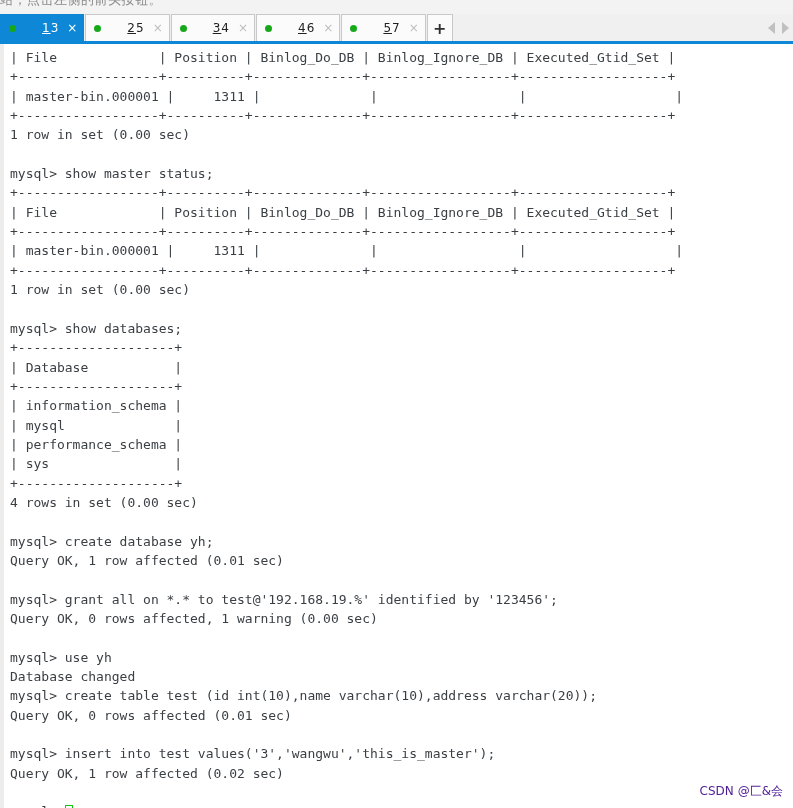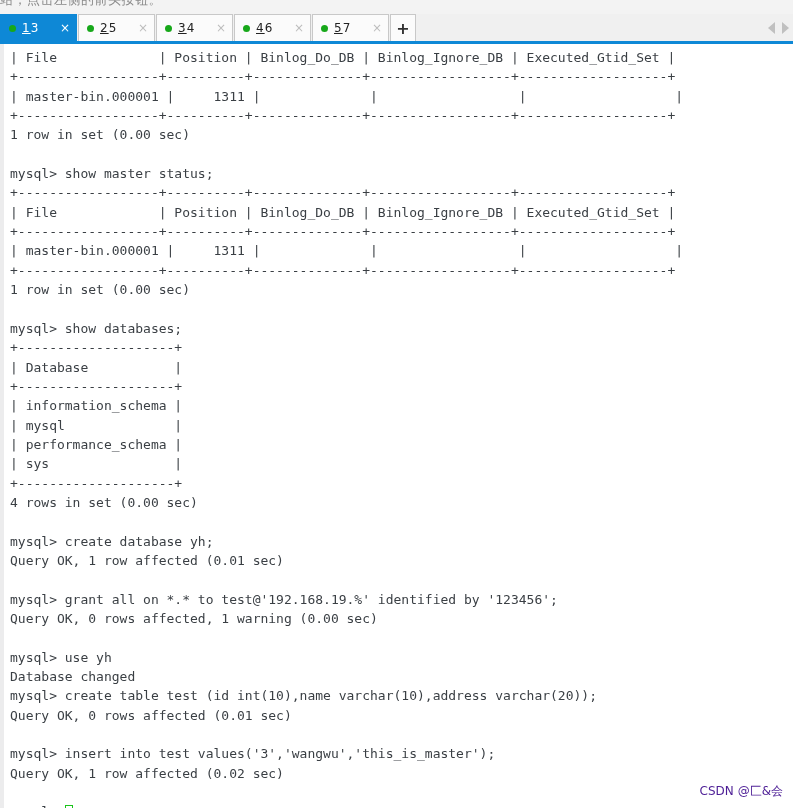--- a/index.html
+++ b/index.html
@@ -80,20 +80,21 @@
     background: #17a81a;
     margin-right: 6px;
     flex: 0 0 auto;
   }
   .tab .label {
     font-family: "DejaVu Sans", sans-serif;
     font-size: 12px;
     letter-spacing: 1px;
     white-space: nowrap;
     flex: 1 1 auto;
+    margin-left: 20px;
   }
   .tab .label .ak {
     text-decoration: underline;
   }
   .tab .closex {
     font-family: "DejaVu Sans", sans-serif;
     font-size: 12px;
     line-height: 1;
     color: #bdbdbd;
     margin-left: 8px;

